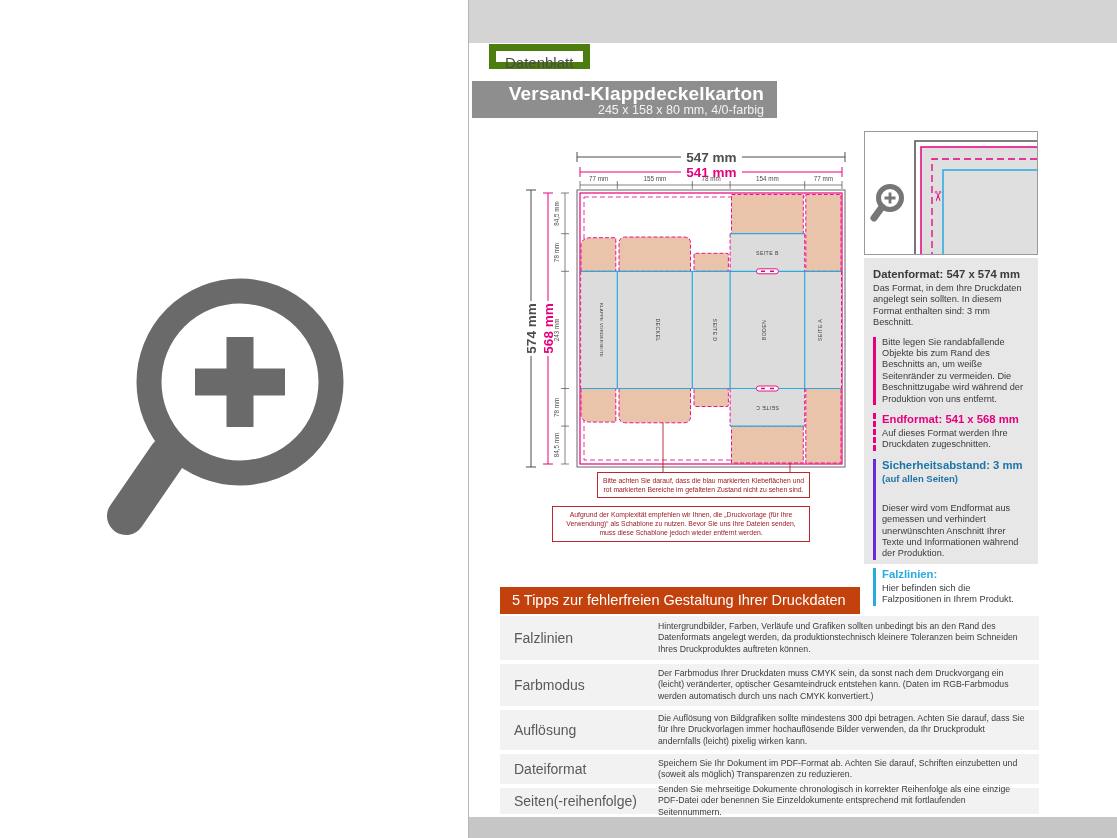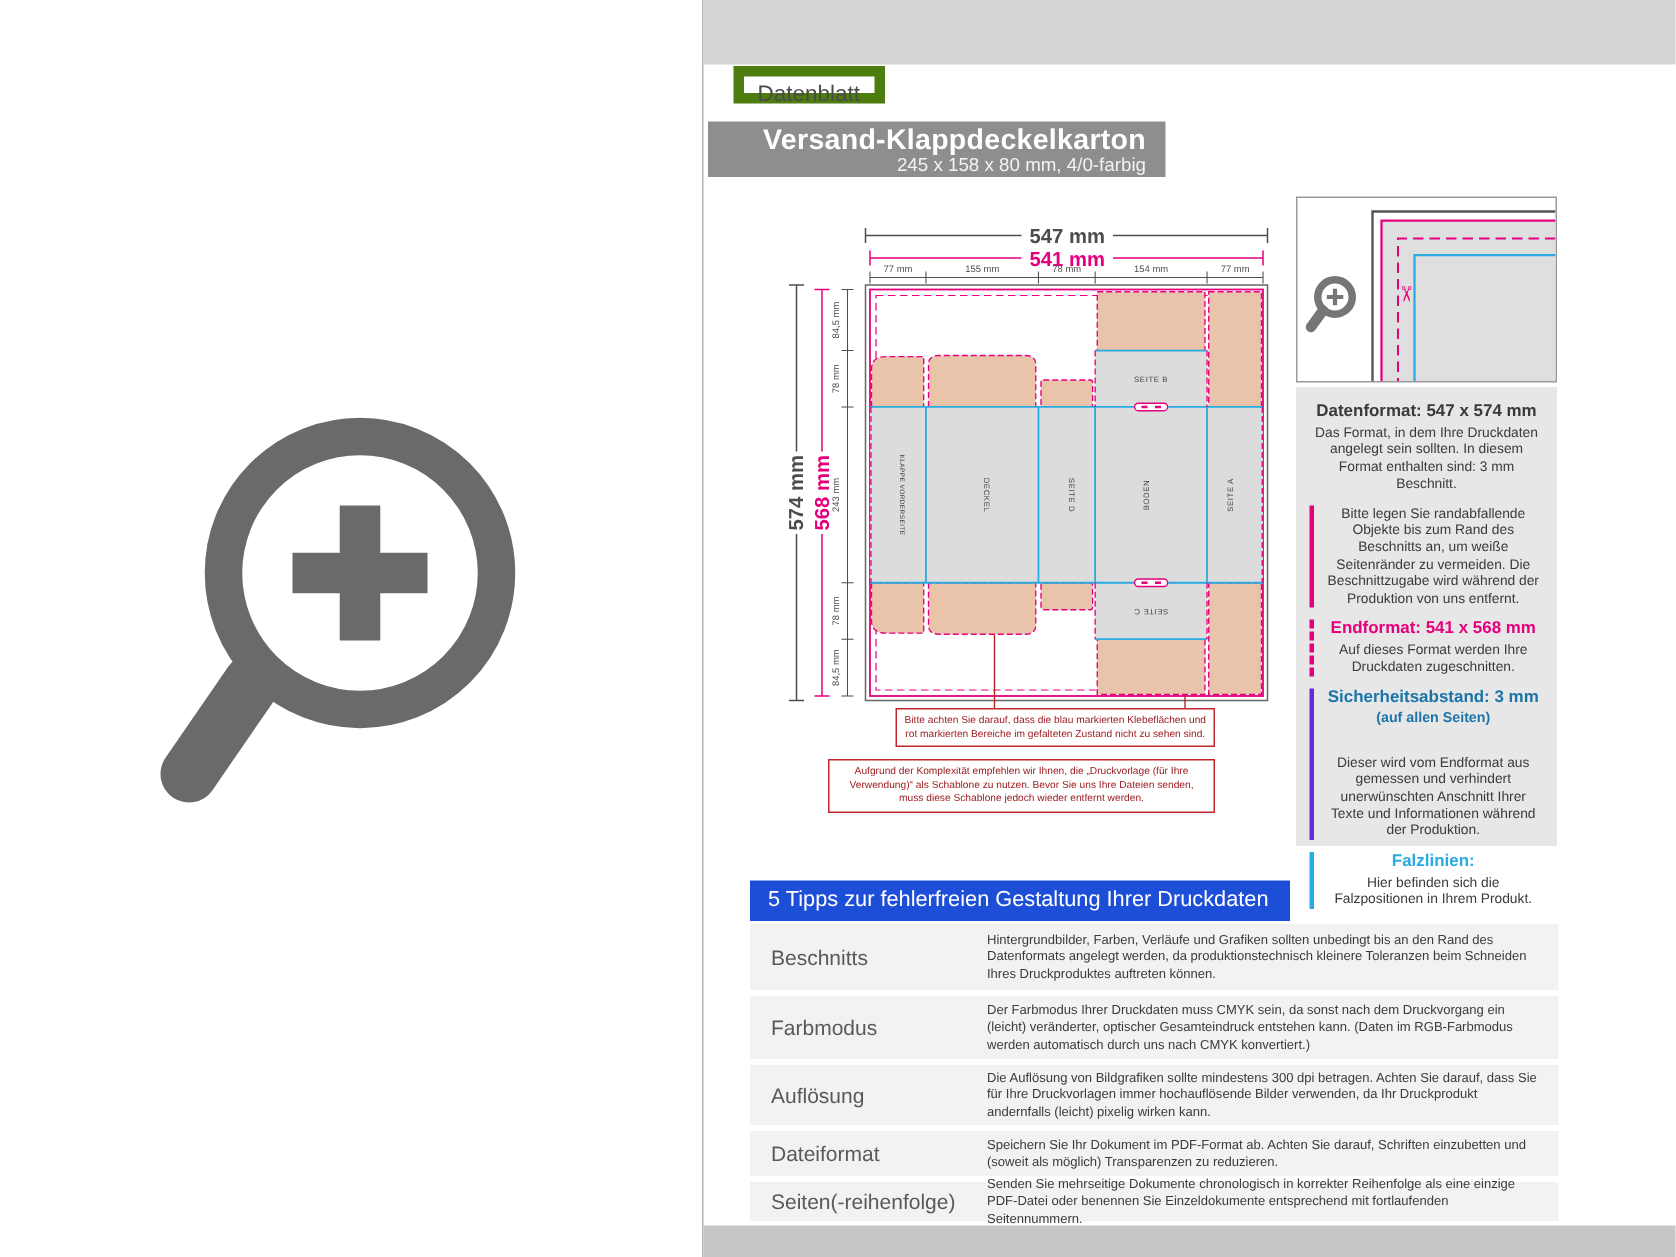--- a/index.html
+++ b/index.html
@@ -21,30 +21,30 @@
   .titlebar .t2{font-size:12.5px;line-height:13px;color:#f2f2f2;}
   
   .noteBox{background:#fff;border:1px solid #c0272d;color:#9d1d21;font-size:6.8px;line-height:1.35;
        text-align:center;padding:3px 5px;box-sizing:border-box;}
   .note1{left:597px;top:472px;width:213px;}
   .note2{left:552px;top:506px;width:258px;}
   
   .detailBox{left:864px;top:131px;width:174px;height:124px;background:#fff;border:1px solid #9a9a9a;box-sizing:border-box;}
   .infoPanel{left:864px;top:258px;width:174px;height:306px;background:#e7e7e7;box-sizing:border-box;
        padding:10px 9px;display:flex;flex-direction:column;gap:8px;}
-  .sec{font-size:9.2px;line-height:1.24;color:#3a3a3a;text-align:center;}
+  .sec{font-size:9.2px;line-height:1.24;color:#3a3a3a;}
   .sec .st{font-size:11.3px;font-weight:bold;line-height:1.15;margin-bottom:2px;}
   .sec .sub{font-size:9.5px;font-weight:bold;line-height:1.15;margin-bottom:18px;}
   .sec.mag-solid{border-left:3px solid #e6007e;padding-left:6px;}
   .sec.mag-dash{border-left:3px dashed #e6007e;padding-left:6px;}
   .sec.blue{border-left:3px solid #6d28d9;padding-left:6px;}
   .sec.cyan{border-left:3px solid #29abe2;padding-left:6px;}
   .st.mag{color:#e6007e;} .st.blu{color:#1c75a8;} .sub.blu{color:#1c75a8;} .st.cy{color:#29abe2;}
   
-  .tipsHeader{left:500px;top:587px;width:360px;height:27px;background:#1d4ed8;color:#fff;
+  .tipsHeader{left:500px;top:587px;width:360px;height:27px;background:#c2410c;color:#fff;
        font-size:14.5px;line-height:27px;padding-left:12px;box-sizing:border-box;}
   .tipsRows{left:500px;top:616px;width:539px;display:flex;flex-direction:column;gap:4px;}
   .trow{background:#f2f2f2;display:flex;align-items:center;}
   .trow .lbl{width:158px;flex:0 0 158px;font-size:14px;color:#595959;padding-left:14px;box-sizing:border-box;}
   .trow .txt{flex:1;font-size:8.7px;line-height:1.32;color:#3b3b3b;padding:4px 10px 4px 0;}
   .r1{height:44px;}.r2{height:42px;}.r3{height:40px;}.r4{height:30px;}.r5{height:26px;}
   svg{display:block;}
   svg text{font-family:"Liberation Sans",sans-serif;}
 </style>
 </head>
@@ -214,21 +214,21 @@
     <div class="st cy">Falzlinien:</div>
     <div>Hier befinden sich die Falzpositionen in Ihrem Produkt.</div>
   </div>
 </div>
 
 <div class="abs tipsHeader">
   <span>5 Tipps zur fehlerfreien Gestaltung Ihrer Druckdaten</span>
 </div>
 <div class="abs tipsRows">
   <div class="trow r1">
-    <div class="lbl">Beschnitts</div>
+    <div class="lbl">Falzlinien</div>
     <div class="txt">Hintergrundbilder, Farben, Verläufe und Grafiken sollten unbedingt bis an den Rand des Datenformats angelegt werden, da produktionstechnisch kleinere Toleranzen beim Schneiden Ihres Druckproduktes auftreten können.</div>
   </div>
   <div class="trow r2">
     <div class="lbl">Farbmodus</div>
     <div class="txt">Der Farbmodus Ihrer Druckdaten muss CMYK sein, da sonst nach dem Druckvorgang ein (leicht) veränderter, optischer Gesamteindruck entstehen kann. (Daten im RGB-Farbmodus werden automatisch durch uns nach CMYK konvertiert.)</div>
   </div>
   <div class="trow r3">
     <div class="lbl">Auflösung</div>
     <div class="txt">Die Auflösung von Bildgrafiken sollte mindestens 300 dpi betragen. Achten Sie darauf, dass Sie für Ihre Druckvorlagen immer hochauflösende Bilder verwenden, da Ihr Druckprodukt andernfalls (leicht) pixelig wirken kann.</div>
   </div>

